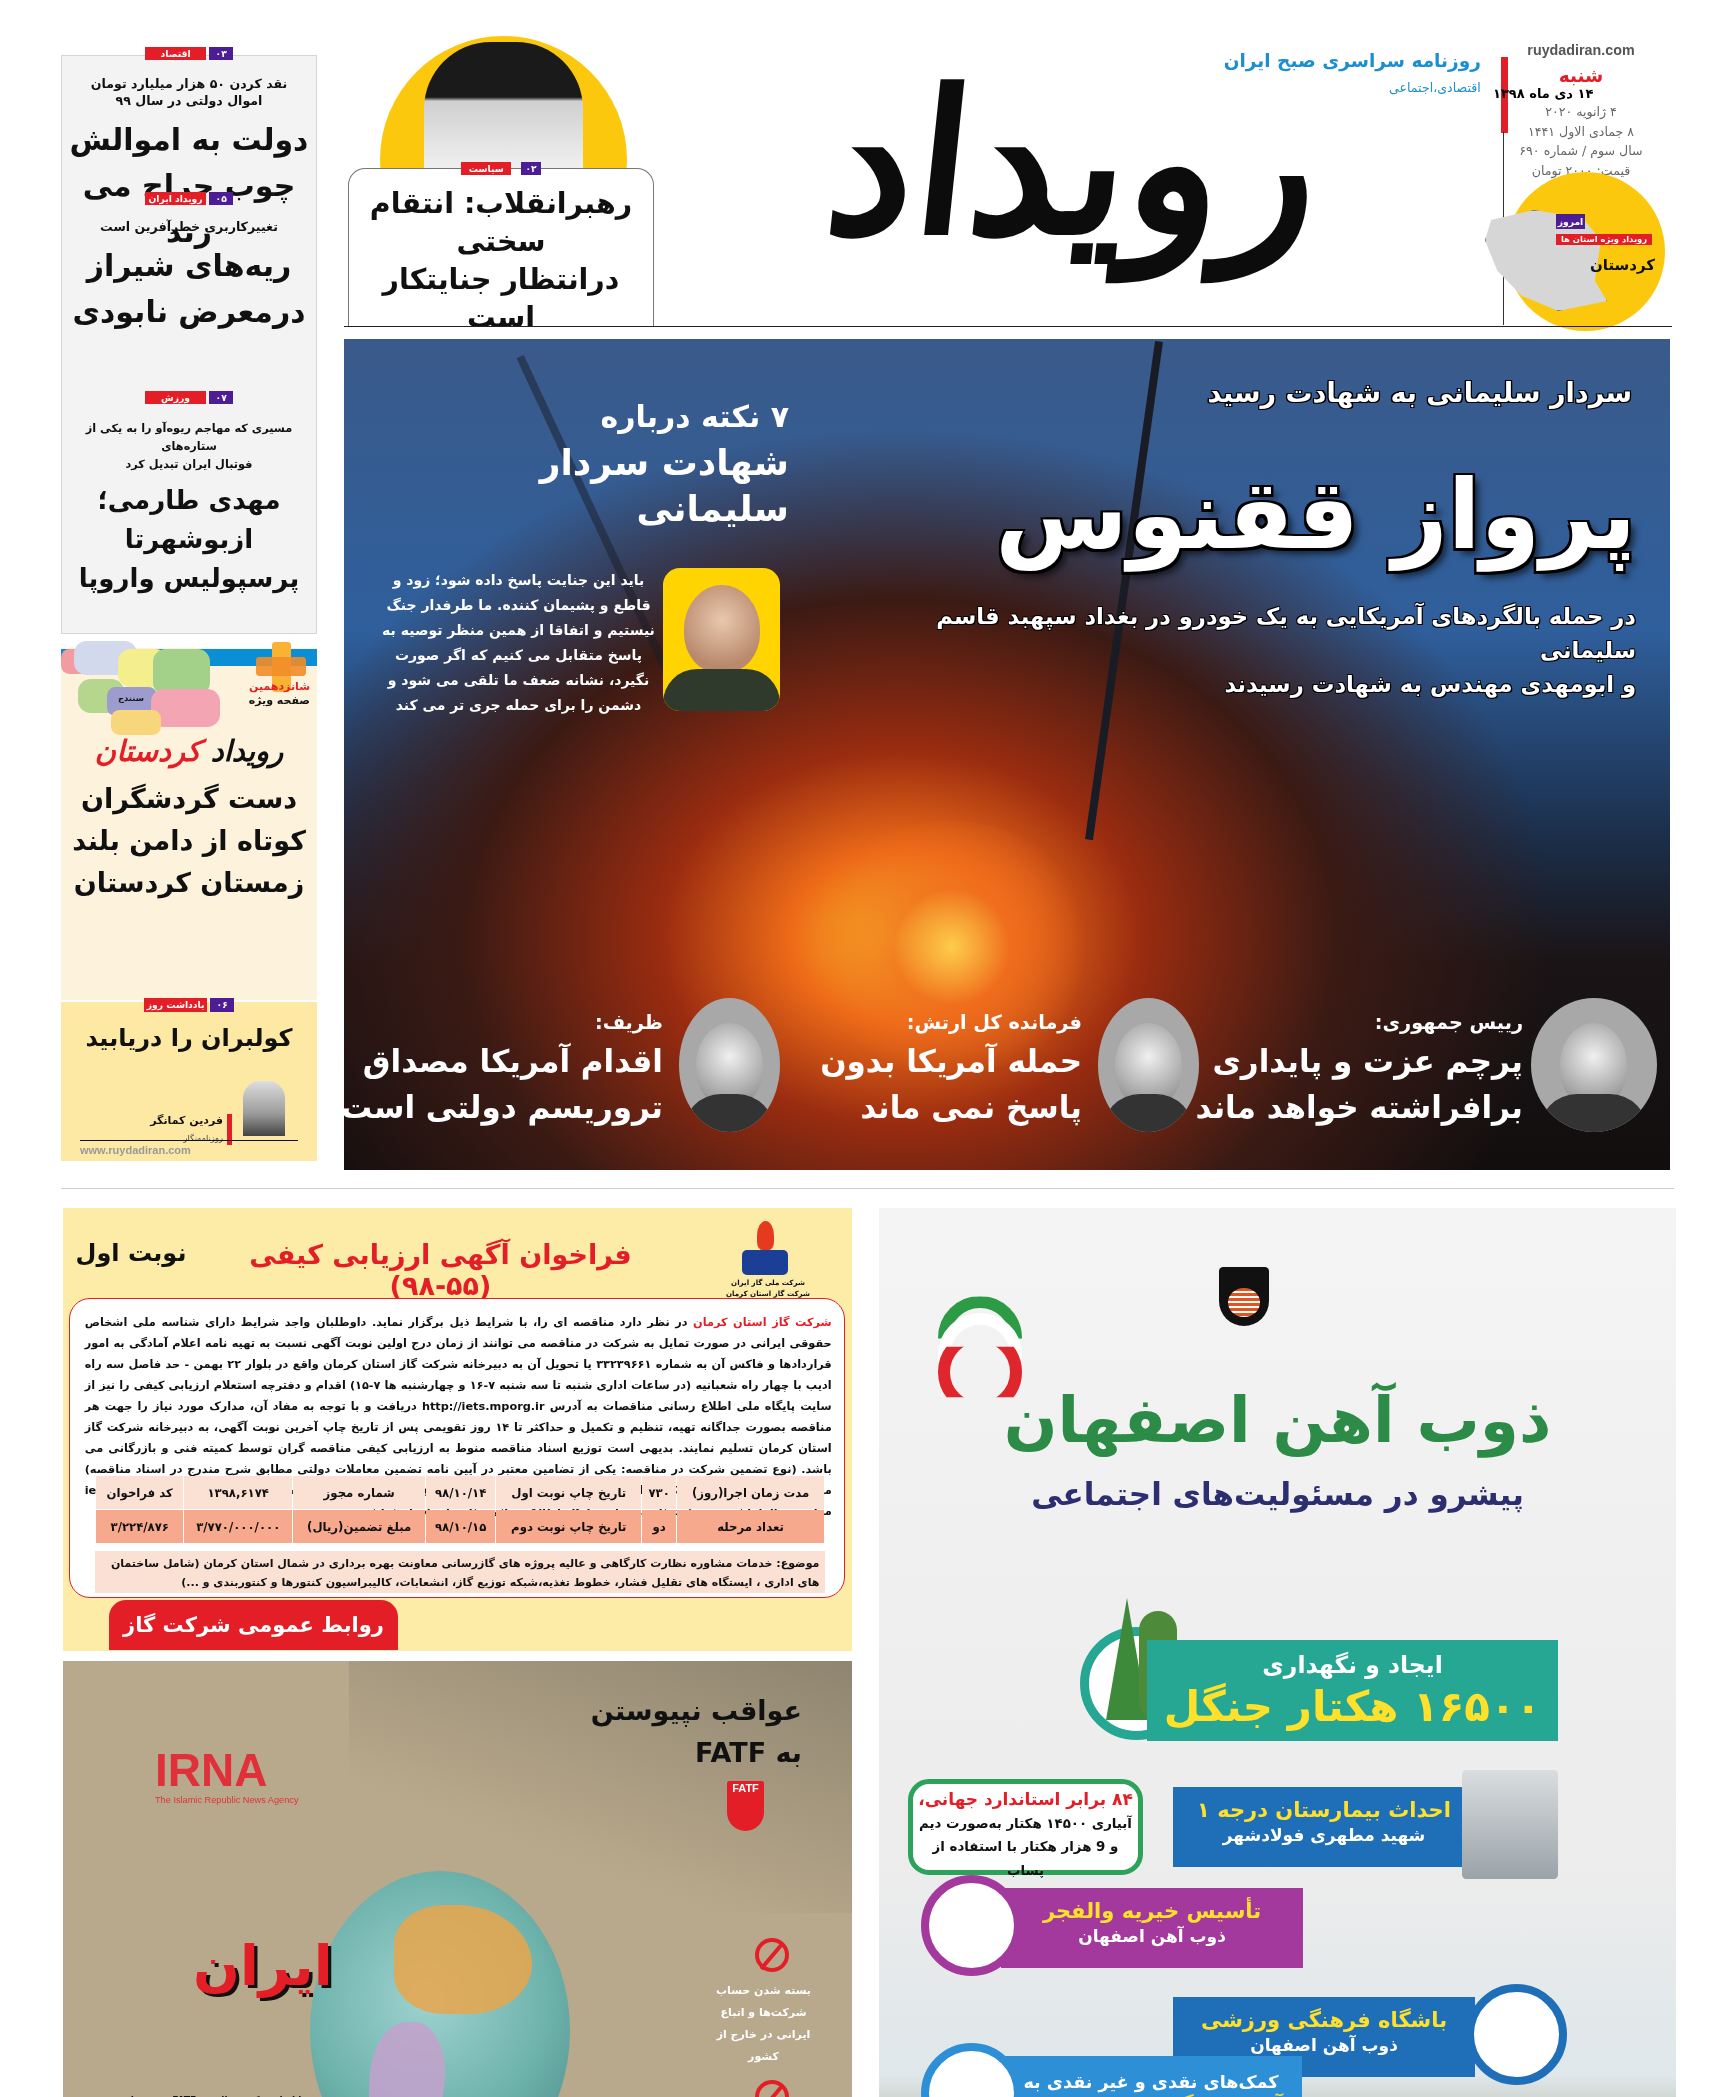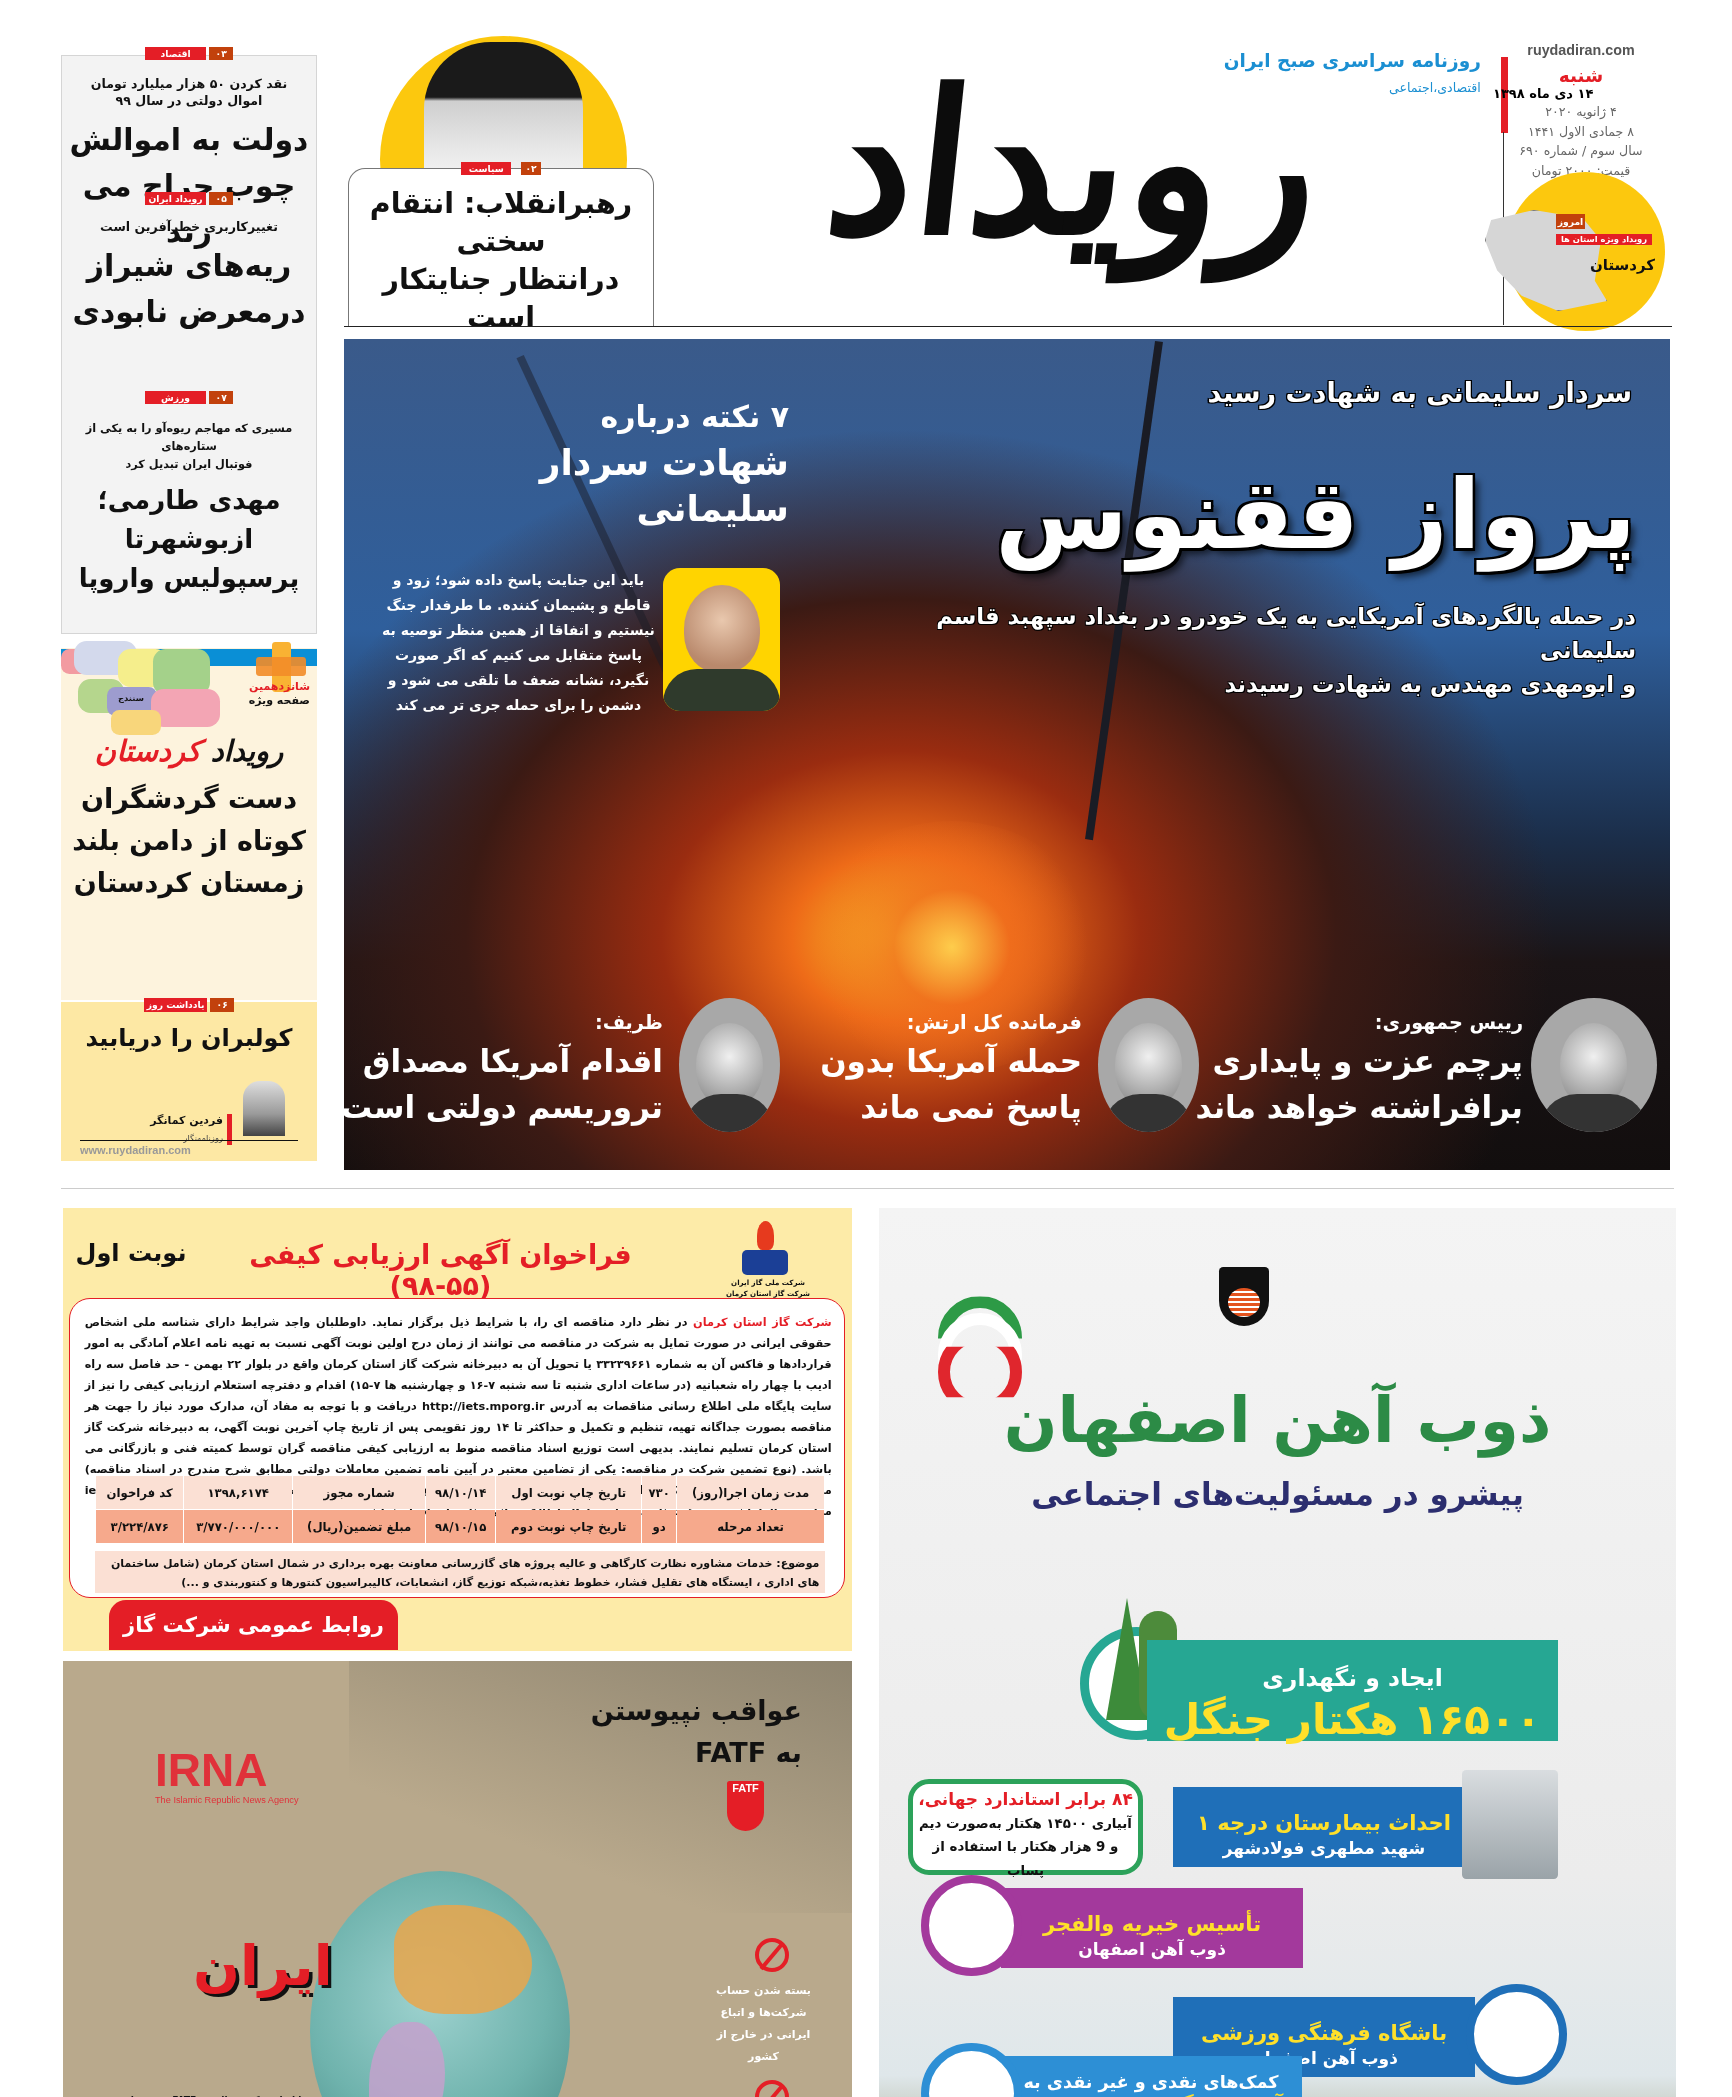--- a/index.html
+++ b/index.html
@@ -1,20 +1,20 @@
 <!DOCTYPE html>
 <html style="font-size:6.7px"><head>
 <meta charset="utf-8">
 <style>
   * { box-sizing: border-box; margin: 0; padding: 0; }
   html, body { width: 1732px; height: 2325px; background: #ffffff; overflow: hidden; }
   body { position: relative; font-family: "DejaVu Sans", sans-serif; direction: rtl; color: #111; }
   .abs { position: absolute; }
   .red { background: #e41e26; color: #fff; }
-  .blk { background: #c2410c; color: #fff; }
+  .blk { background: #4c1d95; color: #fff; }
   .tagrow { display: flex; gap: 10px; justify-content: center; }
   .tag { height: 31px; line-height: 31px; font-weight: bold; font-size: 17px; text-align: center; }
   .tag.name { width: 126px; }
   .tag.num { width: 50px; }
 
   
   #masthead { left: 663px; top: 25px; width: 822px; height: 302px; }
   #logo { position: absolute; left: 0; top: 8.4px; width: 822px; height: 260px; font-family: "DejaVu Serif", serif; font-weight: bold; font-size: 197px; line-height: 260px; color: #0c0c0c; text-align: center; letter-spacing: -8.4px; transform: skewX(-6deg); }
   #tagline { position: absolute; right: 4.2px; top: 25px; font-weight: bold; font-size: 18.5px; color: #1b8fd2; }
   #tagline2 { position: absolute; right: 4.2px; top: 55px; font-size: 12.6px; color: #1b8fd2; }
@@ -144,21 +144,21 @@
   #zob { left: 879px; top: 1208px; width: 797px; height: 1112px; background: linear-gradient(180deg, #f4f4f4 0%, #ececec 60%, #dfe7ea 78%, #9b9c7a 88%, #5f6b35 100%); overflow: hidden; }
   #zoblogo { position: absolute; left: 340px; top: 59px; width: 50px; height: 59px; background: #111; border-radius: 4.2px 4.2px 25px 25px; }
   #zoblogo .inner { position: absolute; left: 9.2px; top: 21px; width: 32px; height: 29px; border-radius: 50%; background: repeating-linear-gradient(180deg, #e4541f 0 3.4px, #fff 3.4px 5px); }
   #zobflag { position: absolute; left: 34px; top: 80px; width: 126px; height: 126px; }
   #zobflag .g { position: absolute; left: 25px; top: 8.4px; width: 84px; height: 84px; border: 12.6px solid #2d9a46; border-radius: 50%; clip-path: polygon(0 0, 100% 0, 100% 50%, 0 50%); }
   #zobflag .w { position: absolute; left: 25px; top: 25px; width: 84px; height: 84px; border: 12.6px solid #fff; border-radius: 50%; clip-path: polygon(0 0, 100% 0, 100% 60%, 0 60%); }
   #zobflag .r { position: absolute; left: 25px; top: 42px; width: 84px; height: 84px; border: 12.6px solid #e0262d; border-radius: 50%; clip-path: polygon(0 20%, 100% 20%, 100% 80%, 0 80%); }
   #zobtitle { position: absolute; left: 0; top: 176px; width: 797px; text-align: center; font-weight: bold; font-size: 63px; color: #2c8b46; }
   #zobsub { position: absolute; left: 0; top: 268px; width: 797px; text-align: center; font-weight: bold; font-size: 31px; color: #2c2e6f; }
   .ribbon { position: absolute; height: 80px; color: #fff; text-align: center; font-weight: bold; }
-  .ribbon .r1 { font-size: 21px; color: #ffe02a; padding-top: 24px; }
+  .ribbon .r1 { font-size: 21px; color: #ffe02a; padding-top: 11px; }
   .ribbon .r2 { font-size: 17px; color: #fff; margin-top: 3.4px; }
   #forest { left: 268px; top: 432px; width: 411px; height: 101px; background: #26a793; }
   #forest .r1 { color: #fff; font-size: 23.5px; }
   #forest .r2 { color: #ffe02a; font-size: 42px; }
   #foresticon { position: absolute; left: 201px; top: 419px; width: 113px; height: 113px; border-radius: 50%; background: #fff; border: 9.2px solid #26a793; }
   #foresticon .t1 { position: absolute; left: 17px; top: -38px; width: 0; height: 0; border-left: 21px solid transparent; border-right: 21px solid transparent; border-bottom: 122px solid #3d8b3a; }
   #foresticon .t2 { position: absolute; left: 50px; top: -25px; width: 38px; height: 109px; border-radius: 19px; background: #4d8b3b; }
   #bubble { position: absolute; left: 29px; top: 571px; width: 235px; height: 96px; background: #fff; border: 5px solid #2ca25a; border-radius: 21px; text-align: center; font-weight: bold; font-size: 13.4px; line-height: 23.5px; padding-top: 4.2px; }
   #bubble .hl { color: #e41e26; font-size: 17px; }
 </style>

